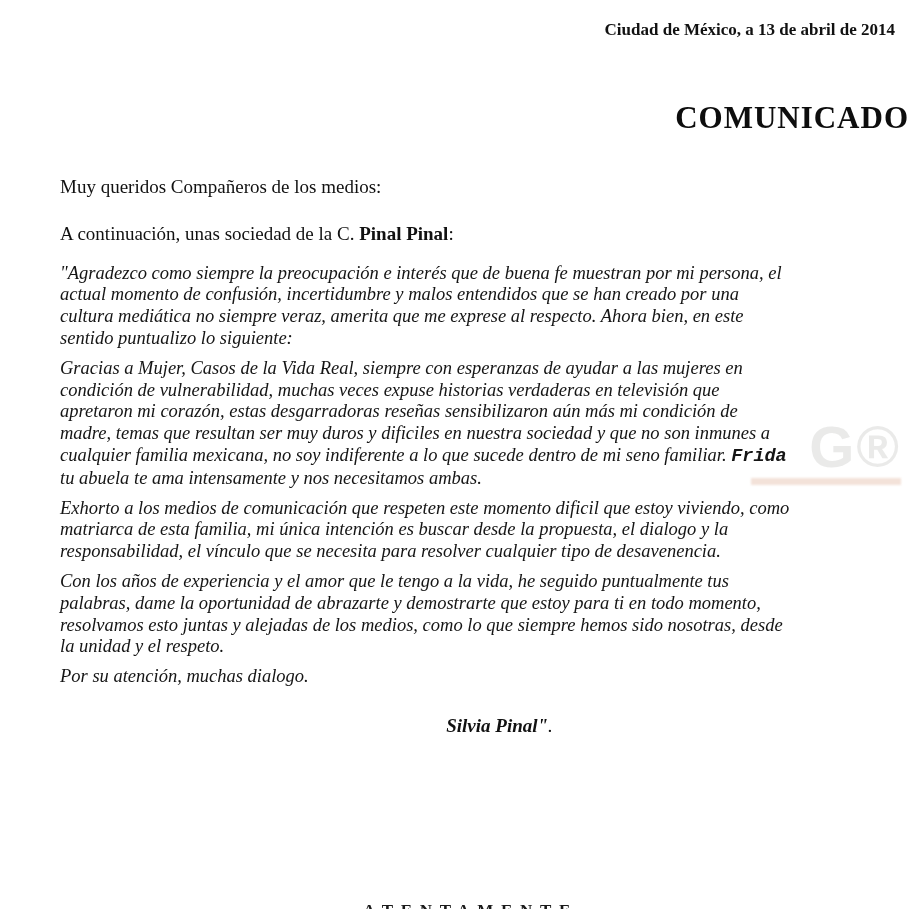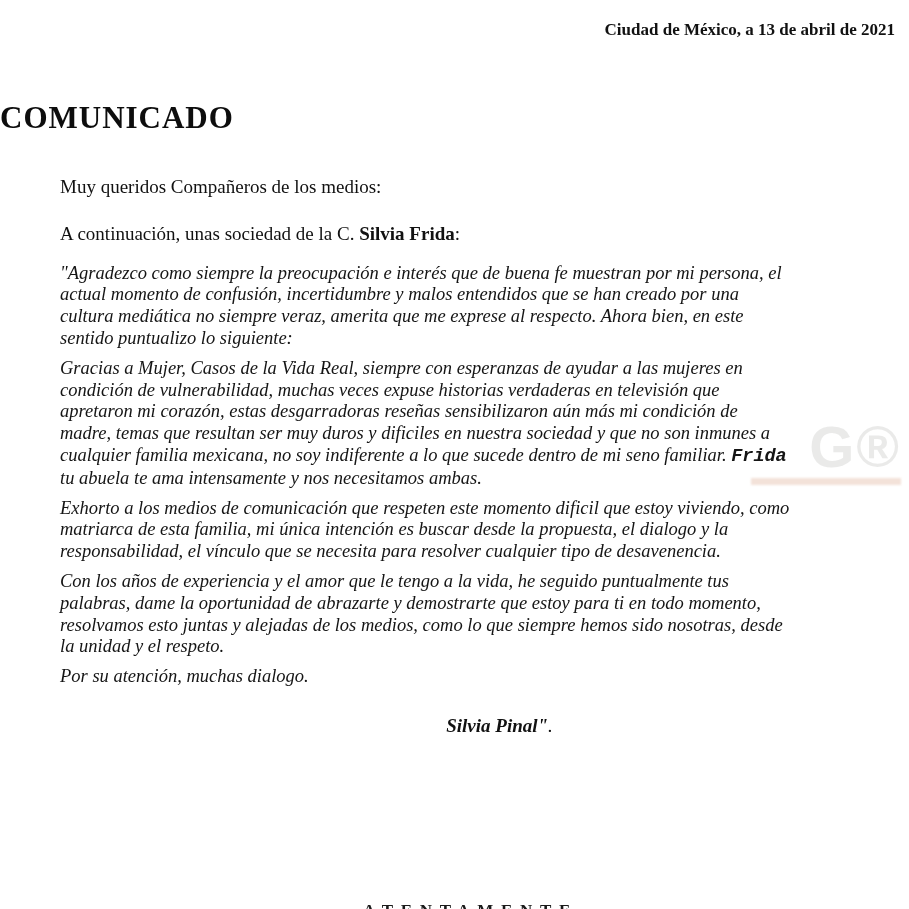--- a/index.html
+++ b/index.html
@@ -20,21 +20,21 @@
     padding-top: 20px;
     padding-right: 14px;
     text-align: right;
     font-weight: bold;
     font-size: 17px;
     line-height: 1.2;
     color: #111111;
   }
   .doc-title {
     margin-top: 60px;
-    text-align: left;
+    text-align: right;
     font-weight: bold;
     font-size: 31px;
     letter-spacing: 1px;
     line-height: 1.15;
     color: #0d0d0d;
   }
   .content {
     padding-left: 60px;
     padding-right: 16px;
   }
@@ -103,30 +103,30 @@
     height: 7px;
     background: rgba(215, 160, 130, 0.30);
     filter: blur(1px);
   }
 </style>
 </head>
 <body>
 
 <div class="page">
 
-  <div class="dateline">Ciudad de México, a 13 de abril de 2021</div>
+  <div class="dateline">Ciudad de México, a 13 de abril de 2014</div>
 
   <h1 class="doc-title">COMUNICADO</h1>
 
   <div class="content">
 
     <div class="greeting">Muy queridos Compañeros de los medios:</div>
 
     <div class="intro-line">
-      <span>A continuación, unas sociedad de la C. </span><b>Silvia Frida</b><span>:</span>
+      <span>A continuación, unas sociedad de la C. </span><b>Pinal Pinal</b><span>:</span>
     </div>
 
     <p class="body-para para-first">"Agradezco como siempre la preocupación e interés que de buena fe muestran por mi persona, el
 actual momento de confusión, incertidumbre y malos entendidos que se han creado por una
 cultura mediática no siempre veraz, amerita que me exprese al respecto. Ahora bien, en este
 sentido puntualizo lo siguiente:</p>
 
     <p class="body-para"><span>Gracias a Mujer, Casos de la Vida Real, siempre con esperanzas de ayudar a las mujeres en
 condición de vulnerabilidad, muchas veces expuse historias verdaderas en televisión que
 apretaron mi corazón, estas desgarradoras reseñas sensibilizaron aún más mi condición de

